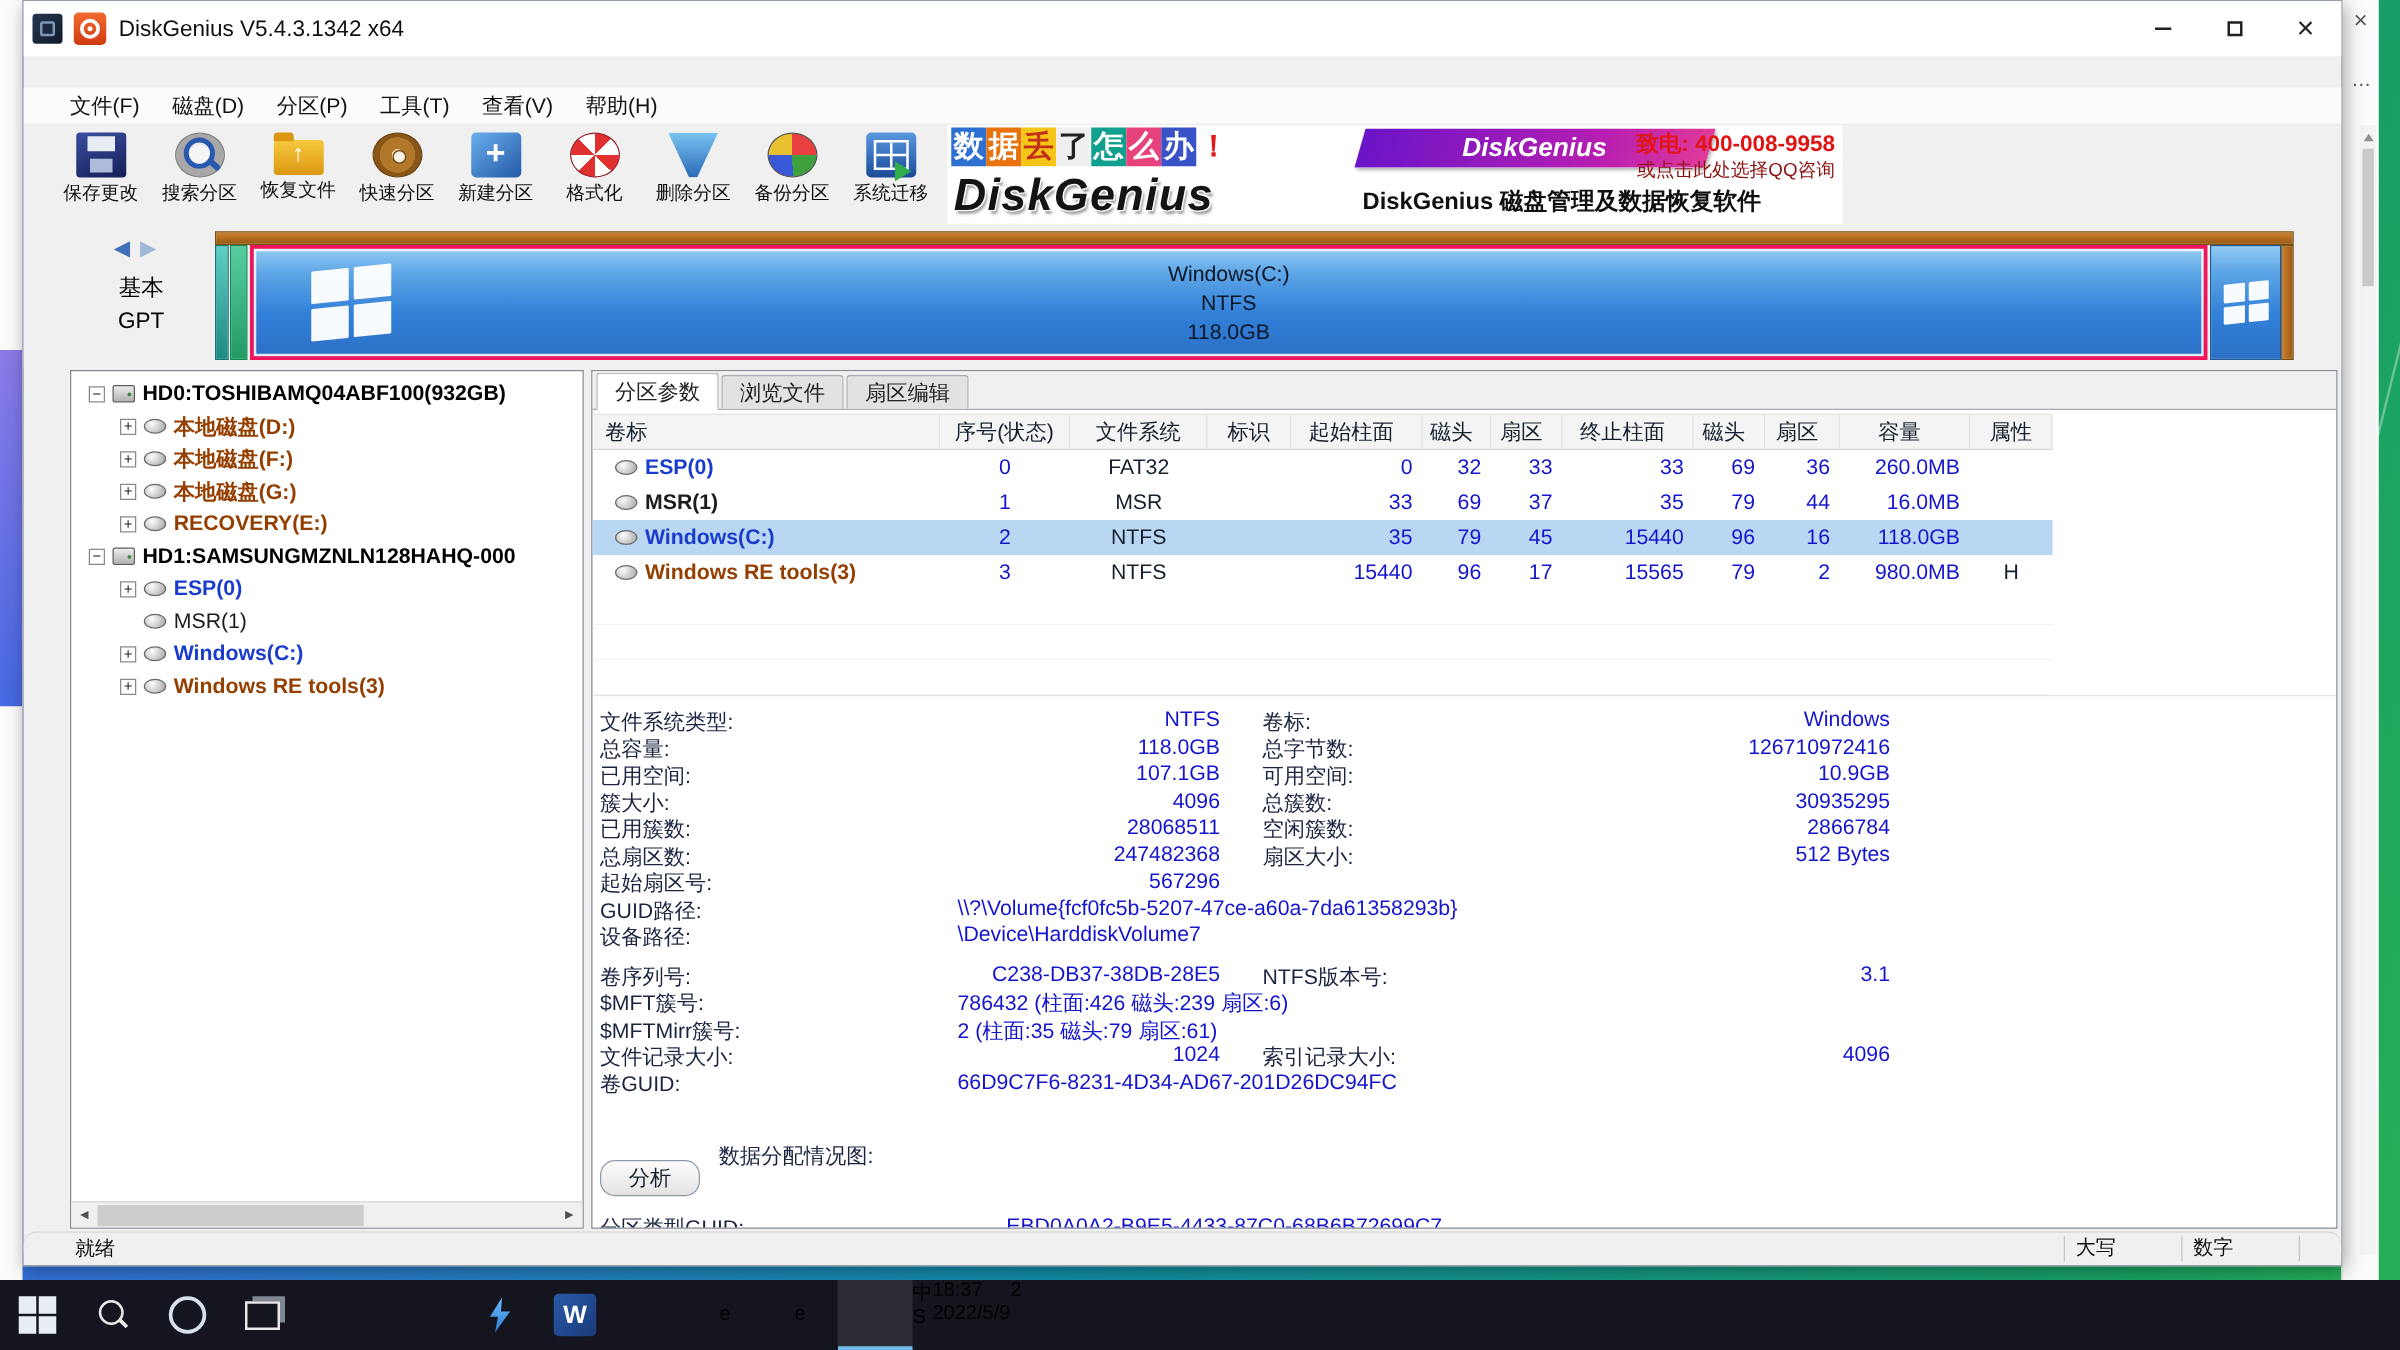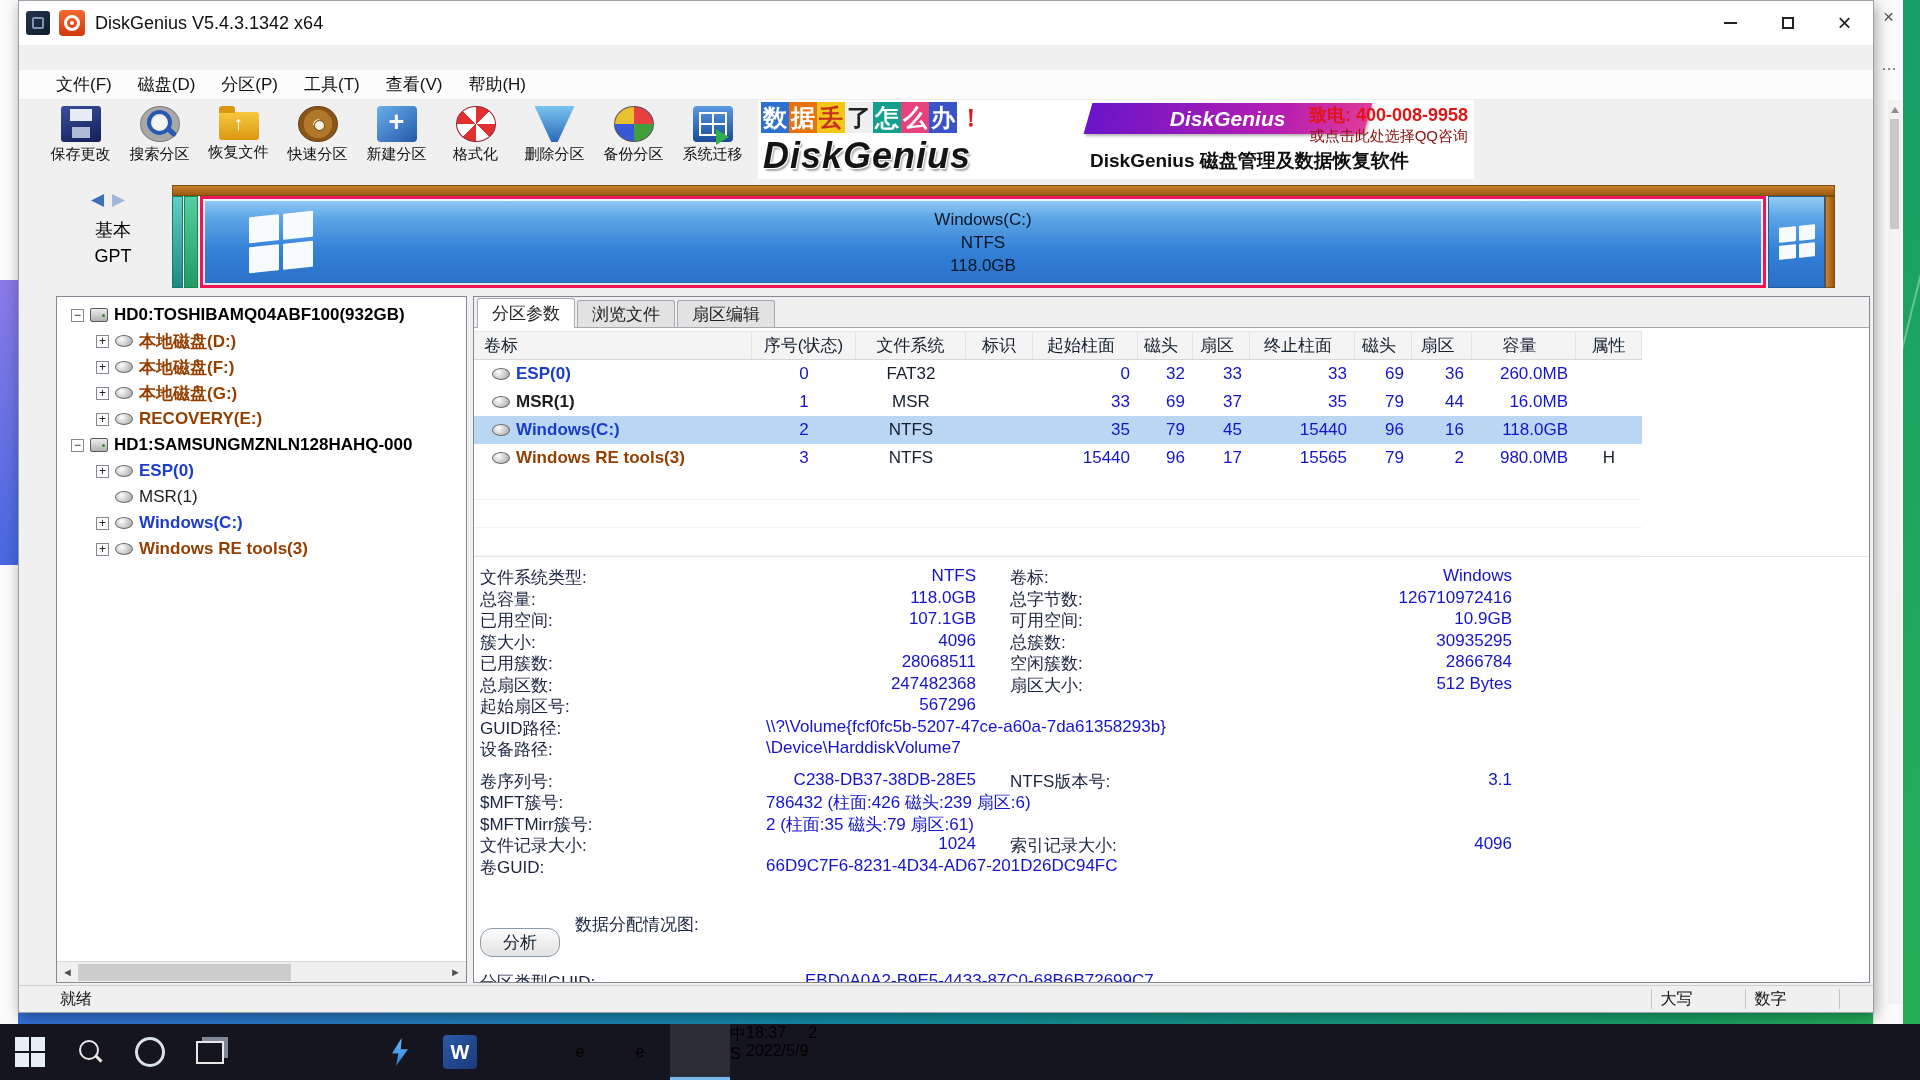--- a/index.html
+++ b/index.html
@@ -190,21 +190,21 @@
   .dgap { height:10px; }
   .analyze-row { margin-top:15px; display:flex; align-items:center; }
   .analyze-btn { width:80px; height:29px; background:linear-gradient(#fcfcfc,#e3e3e3);
     border:1px solid #8a9aa8; border-radius:12px; font-size:17px; color:#16202c; font-family:inherit;margin-top:36px; }
   .alloc-label { margin-left:15px; color:#1a2440; }
   .cutline { position:absolute; left:6px; bottom:-11px; height:22px; font-size:17px; white-space:nowrap; }
   .cl-label { color:#1a2440; }
   .cl-value { position:absolute; left:325px; color:#1414cc; }
 
   .statusbar { height:27px; background:#f0f0f0; border-top:1px solid #d0d0d0; display:flex;
-    align-items:center; font-size:16px; color:#101010; flex:none; }
+    align-items:center; font-size:16px; color:#101010; flex:none;border-radius:11px; }
   .sb-ready { padding-left:41px; }
   .sb-right { margin-left:auto; display:flex; height:20px; align-items:center;gap:44px; }
   .sb-cell { width:50px; text-align:center; border-left:1px solid #c4c4c4; height:20px; line-height:20px; }
   .sb-end { width:34px; }
 
   
   .taskbar { position:absolute; left:0; top:1024px; width:1920px; height:56px; background:#15151f;
     z-index:20; display:flex; align-items:stretch; }
   .tb-apps { display:flex; }
   .tb-btn { width:60px; display:flex; align-items:center; justify-content:center; position:relative; }

